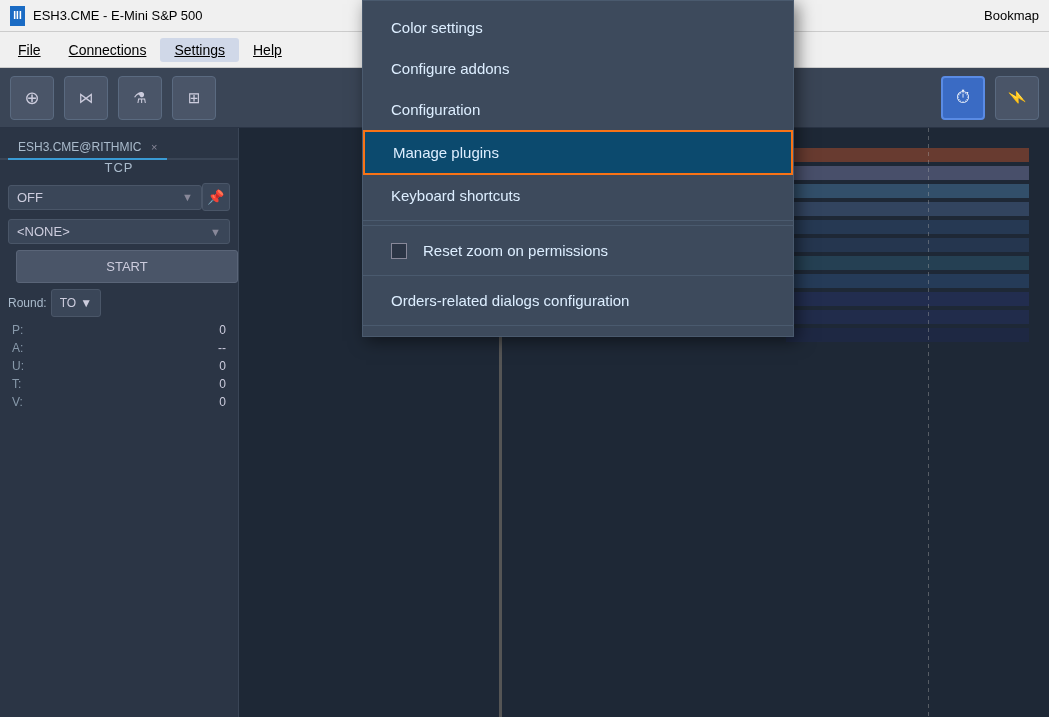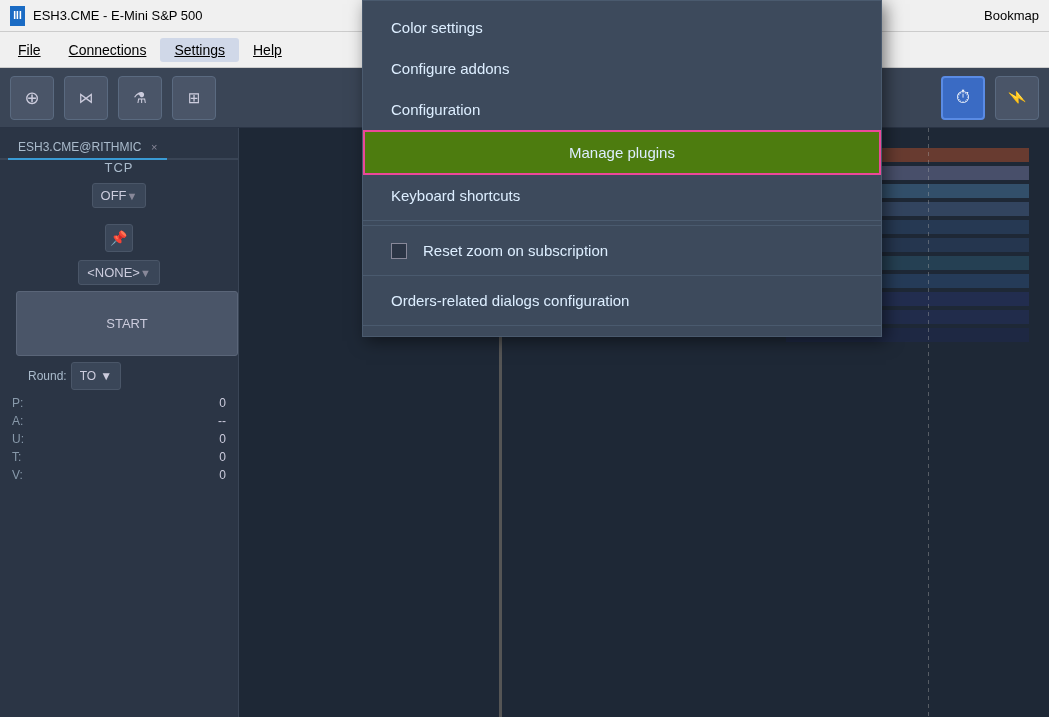--- a/index.html
+++ b/index.html
@@ -158,22 +158,21 @@
       font-size: 13px;
       color: #aabbcc;
       letter-spacing: 1px;
     }
 
     
     .ctrl-row {
       display: flex;
       align-items: center;
       padding: 4px 8px;
-      gap: 16px;
-      flex-direction: column;
+      gap: 0;
     }
     .ctrl-select {
       flex: 1;
       background: #3a4658;
       border: 1px solid #4a5668;
       color: #ccd;
       padding: 4px 8px;
       font-size: 13px;
       border-radius: 3px;
       display: flex;
@@ -192,39 +191,38 @@
       align-items: center;
       justify-content: center;
       cursor: pointer;
       color: #889;
       font-size: 14px;
     }
     .start-btn {
       background: #4a5568;
       border: 1px solid #5a6578;
       color: #ccd;
-      padding: 24px 0;
+      padding: 8px 0;
       border-radius: 3px;
       text-align: center;
       cursor: pointer;
       font-size: 13px;
       width: 100%;
       margin: 2px 8px;
     }
     .start-btn-wrap {
       padding: 0 8px;
     }
 
     
     .round-row {
       display: flex;
       align-items: center;
       padding: 4px 8px;
       gap: 4px;
-      margin-left: 20px;
     }
     .round-label {
       font-size: 12px;
       color: #aabbcc;
     }
     .round-select {
       background: #3a4658;
       border: 1px solid #4a5668;
       color: #ccd;
       padding: 6px 8px;
@@ -257,38 +255,37 @@
       height: 100%;
       background: #1e2836;
       position: relative;
     }
 
     
     #settings-dropdown {
       position: absolute;
       top: 0;
       left: 362px;
-      width: 520px;
+      width: 432px;
       background: #3d4a5c;
       border: 1px solid #4a5a6e;
       box-shadow: 4px 4px 16px rgba(0,0,0,0.5);
       z-index: 100;
       padding: 6px 0;
     }
     .dropdown-item {
       padding: 12px 28px;
       font-size: 15px;
       color: #ddeeff;
       cursor: pointer;
       position: relative;
     }
     .dropdown-item.highlighted {
-      background: #4d7c0f;
-      border: 2px solid #ec4899;
-      text-align: center;
+      background: #0c4a6e;
+      border: 2px solid #f97316;
     }
     .dropdown-item .submenu-arrow {
       position: absolute;
       right: 16px;
       top: 50%;
       transform: translateY(-50%);
       color: #889;
       font-size: 12px;
     }
     .dropdown-separator {
@@ -440,20 +437,20 @@
   <div class="dropdown-item highlighted">
     <span>Manage plugins</span>
   </div>
   <div class="dropdown-item">
     <span>Keyboard shortcuts</span>
   </div>
   <div class="dropdown-separator"></div>
   <div class="dropdown-separator"></div>
   <div class="dropdown-checkbox-row">
     <div class="chk-box"></div>
-    <span>Reset zoom on subscription</span>
+    <span>Reset zoom on permissions</span>
   </div>
   <div class="dropdown-separator"></div>
   <div class="dropdown-item">
     <span>Orders-related dialogs configuration</span>
   </div>
   <div class="dropdown-separator"></div>
 </div>
 
 </body></html>

